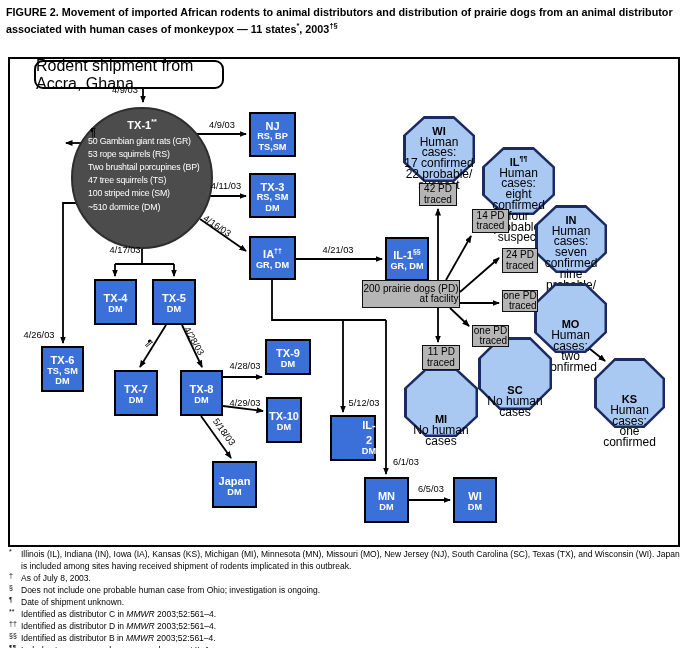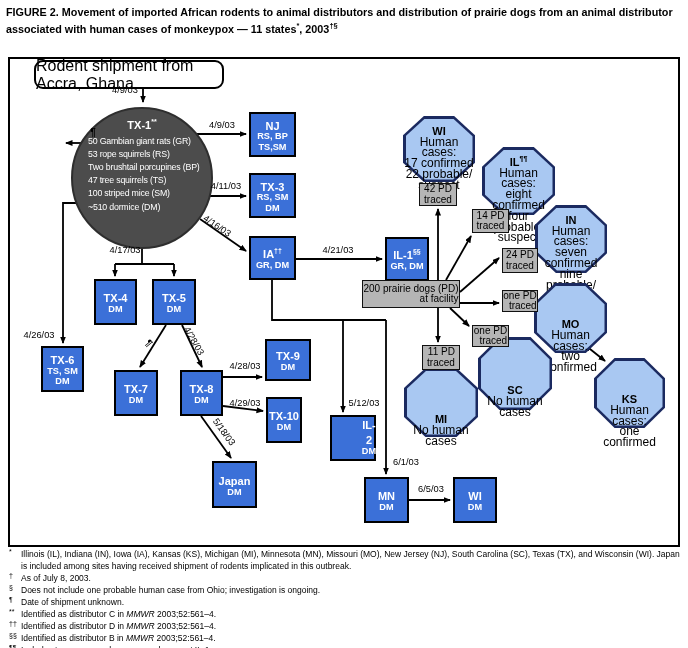--- a/index.html
+++ b/index.html
@@ -243,21 +243,21 @@
 DM</div>
     </div>
   <div class="bb" style="left:114px;top:370px;width:44px;height:46px;">
       <div class="bt"><span>TX-7</span><sup></sup></div>
       <div class="bs">DM</div>
     </div>
   <div class="bb" style="left:180px;top:370px;width:43px;height:46px;">
       <div class="bt"><span>TX-8</span><sup></sup></div>
       <div class="bs">DM</div>
     </div>
-  <div class="bb" style="left:265px;top:339px;width:46px;height:42px;">
+  <div class="bb" style="left:265px;top:339px;width:46px;height:36px;">
       <div class="bt"><span>TX-9</span><sup></sup></div>
       <div class="bs">DM</div>
     </div>
   <div class="bb" style="left:266px;top:397px;width:36px;height:46px;">
       <div class="bt"><span>TX-10</span><sup></sup></div>
       <div class="bs">DM</div>
     </div>
   <div class="bb" style="left:212px;top:461px;width:45px;height:47px;">
       <div class="bt"><span>Japan</span><sup></sup></div>
       <div class="bs">DM</div>

